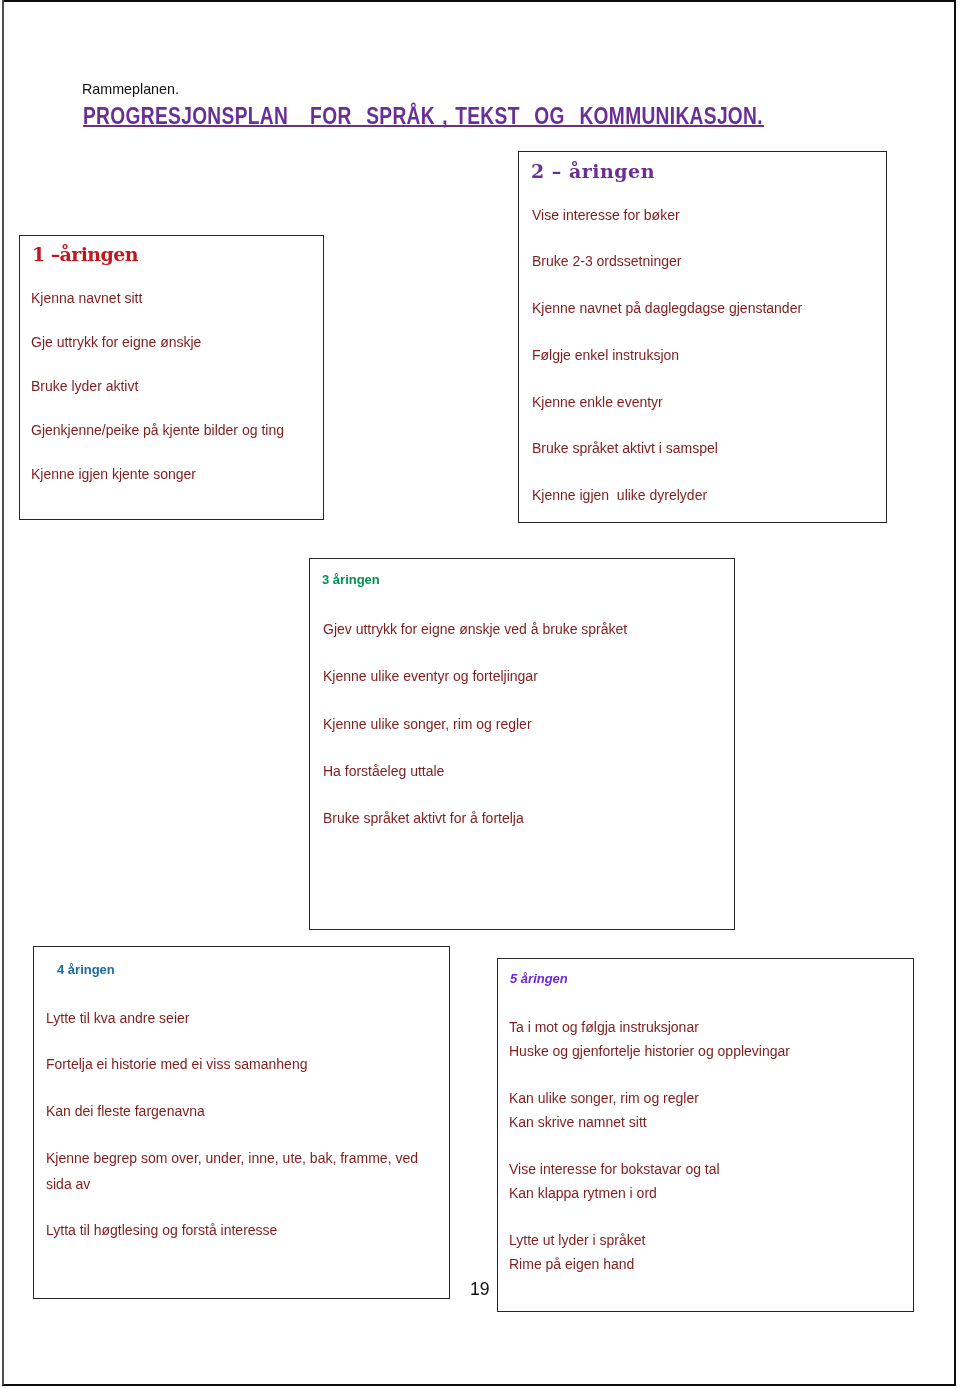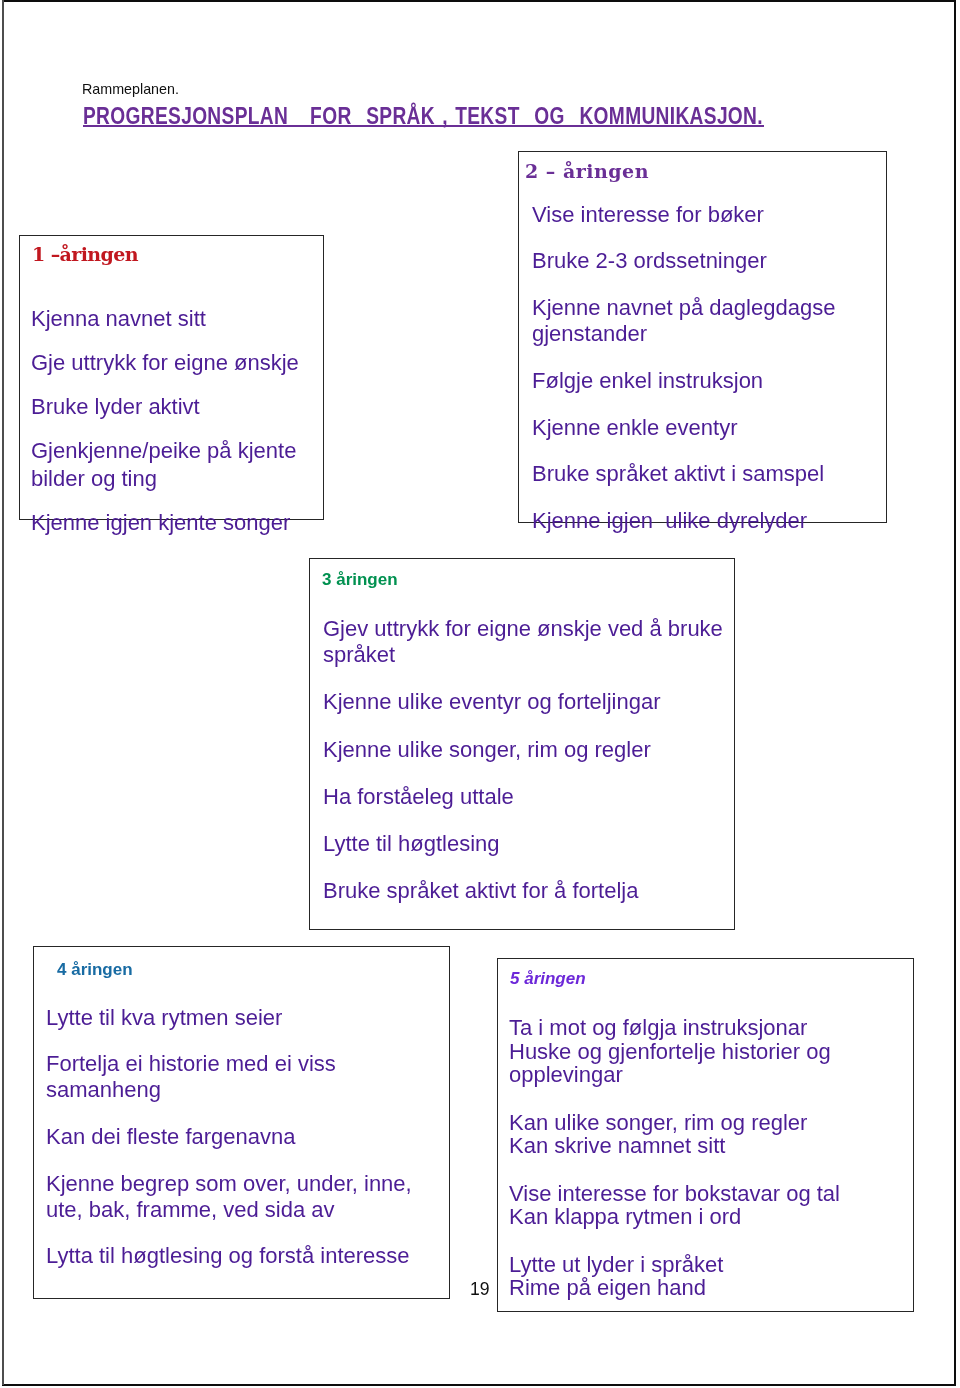--- a/index.html
+++ b/index.html
@@ -22,41 +22,41 @@
        letter-spacing:0.4px;word-spacing:2px;
        transform:scaleX(0.833);transform-origin:left top;}
   .hdr-title .tx{display:inline;}
   .hdr-underline{position:absolute;left:83px;top:125px;width:681px;height:2px;}
 
   .box{position:absolute;box-sizing:border-box;border:1.4px solid #262626;background:#fff;}
   .bx-head{position:absolute;white-space:pre;line-height:26px;}
   .bx-head.serif{font-family:"DejaVu Serif",serif;font-weight:bold;font-size:19px;}
   #h1{letter-spacing:-0.6px;}
   #h2{letter-spacing:0.5px;}
-  .bx-head.sans{font-family:"Liberation Sans",sans-serif;font-weight:bold;font-size:17px;}
-  .bx-body{position:absolute;color:#4c1d95;font-size:22px;line-height:26px;white-space:pre-wrap;}
+  .bx-head.sans{font-family:"Liberation Sans",sans-serif;font-weight:bold;font-size:13px;}
+  .bx-body{position:absolute;color:#7f1d1d;font-size:14px;line-height:26px;white-space:pre-wrap;}
   .bx-body p{margin:0 0 20.8px 0;}
   .bx-body p:last-child{margin-bottom:0;}
   #b1{line-height:27.8px;}
   #b1 p{margin-bottom:16.4px;}
   #b3 p{margin-bottom:21.2px;}
   #b4{line-height:26px;}
   #b4 p{margin-bottom:20.7px;}
   .grp{margin:0 0 23.9px 0;}
   .grp:last-child{margin-bottom:0;}
   .grp div{line-height:23.6px;}
   .pageno{position:absolute;font-size:17.6px;color:#101010;line-height:20px;}
 
   
   #box1{left:19px;  top:235px; width:305px; height:285px;}
   #h1  {left:12px;  top:5px;}
-  #b1  {left:11px;  top:48.5px;  width:275px;margin-top:20px;}
+  #b1  {left:11px;  top:48.5px;  width:275px;}
 
   #box2{left:518px; top:151px; width:369px; height:372px;}
-  #h2  {left:6px;  top:6px;}
+  #h2  {left:12px;  top:6px;}
   #b2  {left:13px;  top:49.5px;  width:352px;}
 
   #box3{left:309px; top:558px; width:426px; height:372px;}
   #h3  {left:12px;  top:8px;}
   #b3  {left:13px;  top:57.3px;  width:404px;}
 
   #box4{left:33px;  top:946px; width:417px; height:353px;}
   #h4  {left:23px;  top:10px;}
   #b4  {left:12px;  top:57.5px;  width:392px;}
 
@@ -88,26 +88,26 @@
     <div class="bx-body" id="b1"><p>Kjenna navnet sitt</p><p>Gje uttrykk for eigne ønskje</p><p>Bruke lyder aktivt</p><p>Gjenkjenne/peike på kjente bilder og ting</p><p>Kjenne igjen kjente songer</p></div>
   </div>
 
   <div class="box" id="box2">
     <div class="bx-head serif" id="h2" style="color: rgb(106, 47, 150);">2 – åringen</div>
     <div class="bx-body" id="b2"><p>Vise interesse for bøker</p><p>Bruke 2-3 ordssetninger</p><p>Kjenne navnet på daglegdagse gjenstander</p><p>Følgje enkel instruksjon</p><p>Kjenne enkle eventyr</p><p>Bruke språket aktivt i samspel</p><p>Kjenne igjen  ulike dyrelyder</p></div>
   </div>
 
   <div class="box" id="box3">
     <div class="bx-head sans" id="h3" style="color: rgb(0, 145, 80);">3 åringen</div>
-    <div class="bx-body" id="b3"><p>Gjev uttrykk for eigne ønskje ved å bruke språket</p><p>Kjenne ulike eventyr og forteljingar</p><p>Kjenne ulike songer, rim og regler</p><p>Ha forståeleg uttale</p><p>Lytte til høgtlesing</p><p>Bruke språket aktivt for å fortelja</p></div>
+    <div class="bx-body" id="b3"><p>Gjev uttrykk for eigne ønskje ved å bruke språket</p><p>Kjenne ulike eventyr og forteljingar</p><p>Kjenne ulike songer, rim og regler</p><p>Ha forståeleg uttale</p><p>Bruke språket aktivt for å fortelja</p></div>
   </div>
 
   <div class="box" id="box4">
     <div class="bx-head sans" id="h4" style="color: rgb(24, 107, 163);">4 åringen</div>
-    <div class="bx-body" id="b4"><p>Lytte til kva rytmen seier</p><p>Fortelja ei historie med ei viss samanheng</p><p>Kan dei fleste fargenavna</p><p>Kjenne begrep som over, under, inne, ute, bak, framme, ved sida av</p><p>Lytta til høgtlesing og forstå interesse</p></div>
+    <div class="bx-body" id="b4"><p>Lytte til kva andre seier</p><p>Fortelja ei historie med ei viss samanheng</p><p>Kan dei fleste fargenavna</p><p>Kjenne begrep som over, under, inne, ute, bak, framme, ved sida av</p><p>Lytta til høgtlesing og forstå interesse</p></div>
   </div>
 
   <div class="box" id="box5">
     <div class="bx-head sans" id="h5" style="color: #6d28d9; font-style: italic;">5 åringen</div>
     <div class="bx-body" id="b5"><div class="grp"><div>Ta i mot og følgja instruksjonar</div><div>Huske og gjenfortelje historier og opplevingar</div></div><div class="grp"><div>Kan ulike songer, rim og regler</div><div>Kan skrive namnet sitt</div></div><div class="grp"><div>Vise interesse for bokstavar og tal</div><div>Kan klappa rytmen i ord</div></div><div class="grp"><div>Lytte ut lyder i språket</div><div>Rime på eigen hand</div></div></div>
   </div>
 
   <div class="pageno" id="pgno">19</div>
 
 </div>

